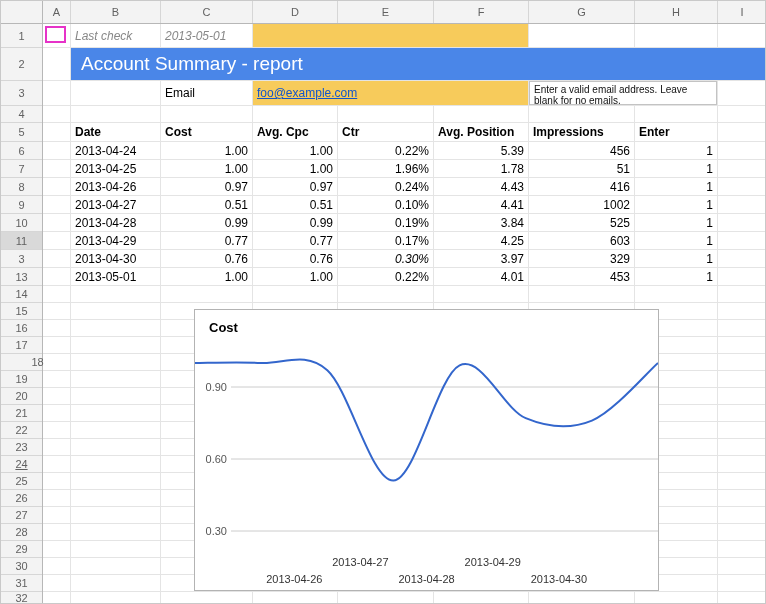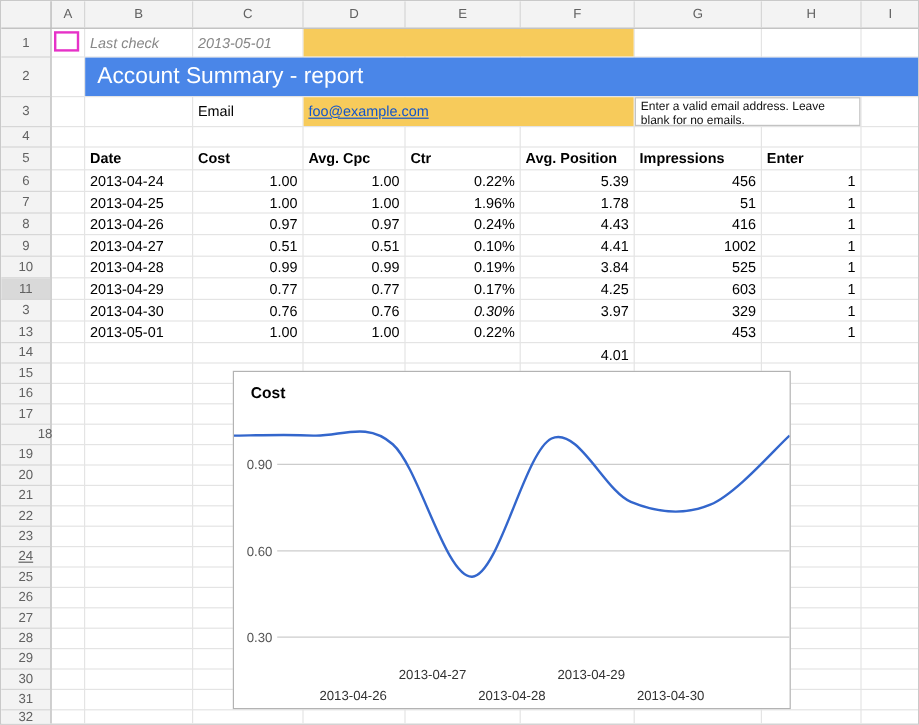--- a/index.html
+++ b/index.html
@@ -152,21 +152,21 @@
       <div class="cell ar" style="left: 160px; top: 249px; width: 91px; height: 17px;">0.76</div>
       <div class="cell ar" style="left: 252px; top: 249px; width: 84px; height: 17px;">0.76</div>
       <div class="cell ar" style="left: 337px; top: 249px; width: 95px; height: 17px; font-style: italic;">0.30%</div>
       <div class="cell ar" style="left: 433px; top: 249px; width: 94px; height: 17px;">3.97</div>
       <div class="cell ar" style="left: 528px; top: 249px; width: 105px; height: 17px;">329</div>
       <div class="cell ar" style="left: 634px; top: 249px; width: 82px; height: 17px;">1</div>
       <div class="cell" style="left: 70px; top: 267px; width: 89px; height: 17px;">2013-05-01</div>
       <div class="cell ar" style="left: 160px; top: 267px; width: 91px; height: 17px;">1.00</div>
       <div class="cell ar" style="left: 252px; top: 267px; width: 84px; height: 17px;">1.00</div>
       <div class="cell ar" style="left: 337px; top: 267px; width: 95px; height: 17px;">0.22%</div>
-      <div class="cell ar" style="left: 433px; top: 267px; width: 94px; height: 17px; margin-top: 19px;">4.01</div>
+      <div class="cell ar" style="left: 433px; top: 267px; width: 94px; height: 17px;">4.01</div>
       <div class="cell ar" style="left: 528px; top: 267px; width: 105px; height: 17px;">453</div>
       <div class="cell ar" style="left: 634px; top: 267px; width: 82px; height: 17px;">1</div>
       <div id="cursorA1" style="left: 44px; top: 25px; width: 21px; height: 17px; border: 2px solid rgb(230, 50, 200);"></div>
     </div>
   <div id="corner"></div>
   <div id="col-headers">
       <div class="col-h" style="left: 42px; width: 28px;">A</div>
       <div class="col-h" style="left: 70px; width: 90px;">B</div>
       <div class="col-h" style="left: 160px; width: 92px;">C</div>
       <div class="col-h" style="left: 252px; width: 85px;">D</div>

